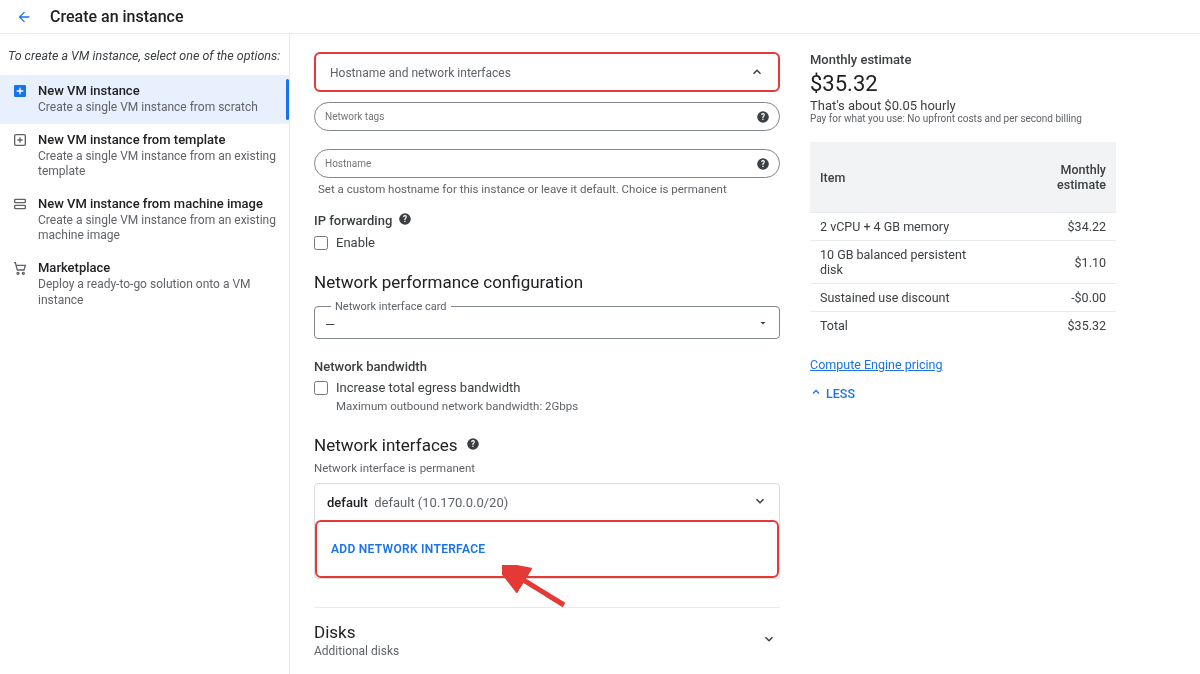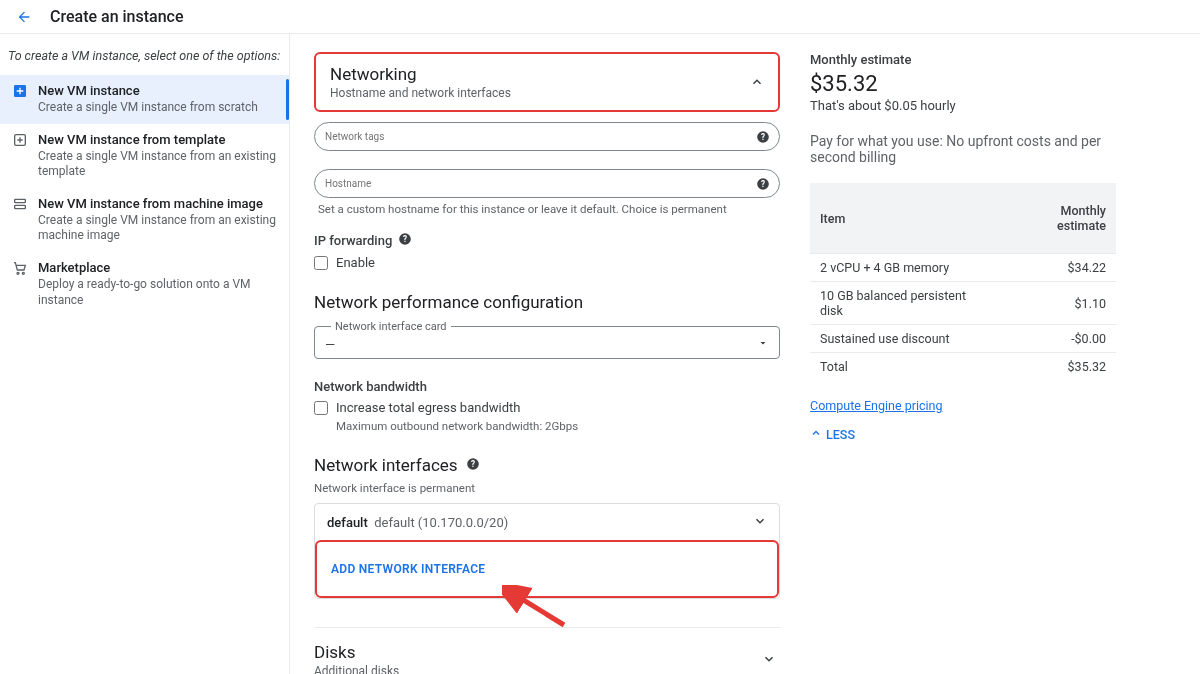--- a/index.html
+++ b/index.html
@@ -227,21 +227,21 @@
     cursor:pointer;
     gap:20px;
   }
   .collapsed-head .ct { font-size:17px; color:#202124; }
   .collapsed-head .cs { font-size:12px; color:#5f6368; margin-top:2px; }
 
   
   .me-label { font-size:13px; font-weight:500; color:#3c4043; }
   .price { font-size:22px; color:#202124; margin-top:4px; font-weight:400;}
   .price-sub { font-size:13px; color:#3c4043; margin-top:2px;}
-  .price-sub2 { font-size:14px; color:#5f6368; margin-top:20px;}
+  .price-sub2 { font-size:10px; color:#5f6368; margin-top:0;}
   .est-table { width:100%; margin-top:18px; border-collapse:collapse; font-size:12.5px;}
   .est-table th {
     background:#f1f3f4;
     text-align:left;
     font-weight:500;
     padding:20px 10px;
     color:#3c4043;
   }
   .est-table th:last-child { text-align:right; }
   .est-table td {
@@ -323,21 +323,20 @@
         <div class="opt-desc">Deploy a ready-to-go solution onto a VM instance</div>
       </div>
     </div>
   </div>
 
   <div class="main-col">
 
     <div class="hl-box">
       <div class="section-head">
         <div>
-          <div class="section-title">Networking</div>
           <div class="section-sub">Hostname and network interfaces</div>
         </div>
         <span class="expand-ic">
           <svg viewBox="0 0 24 24" fill="none" stroke="#3c4043" stroke-width="2.5">
               <path d="M6 15l6-6 6 6"></path>
             </svg>
         </span>
       </div>
     </div>
 

